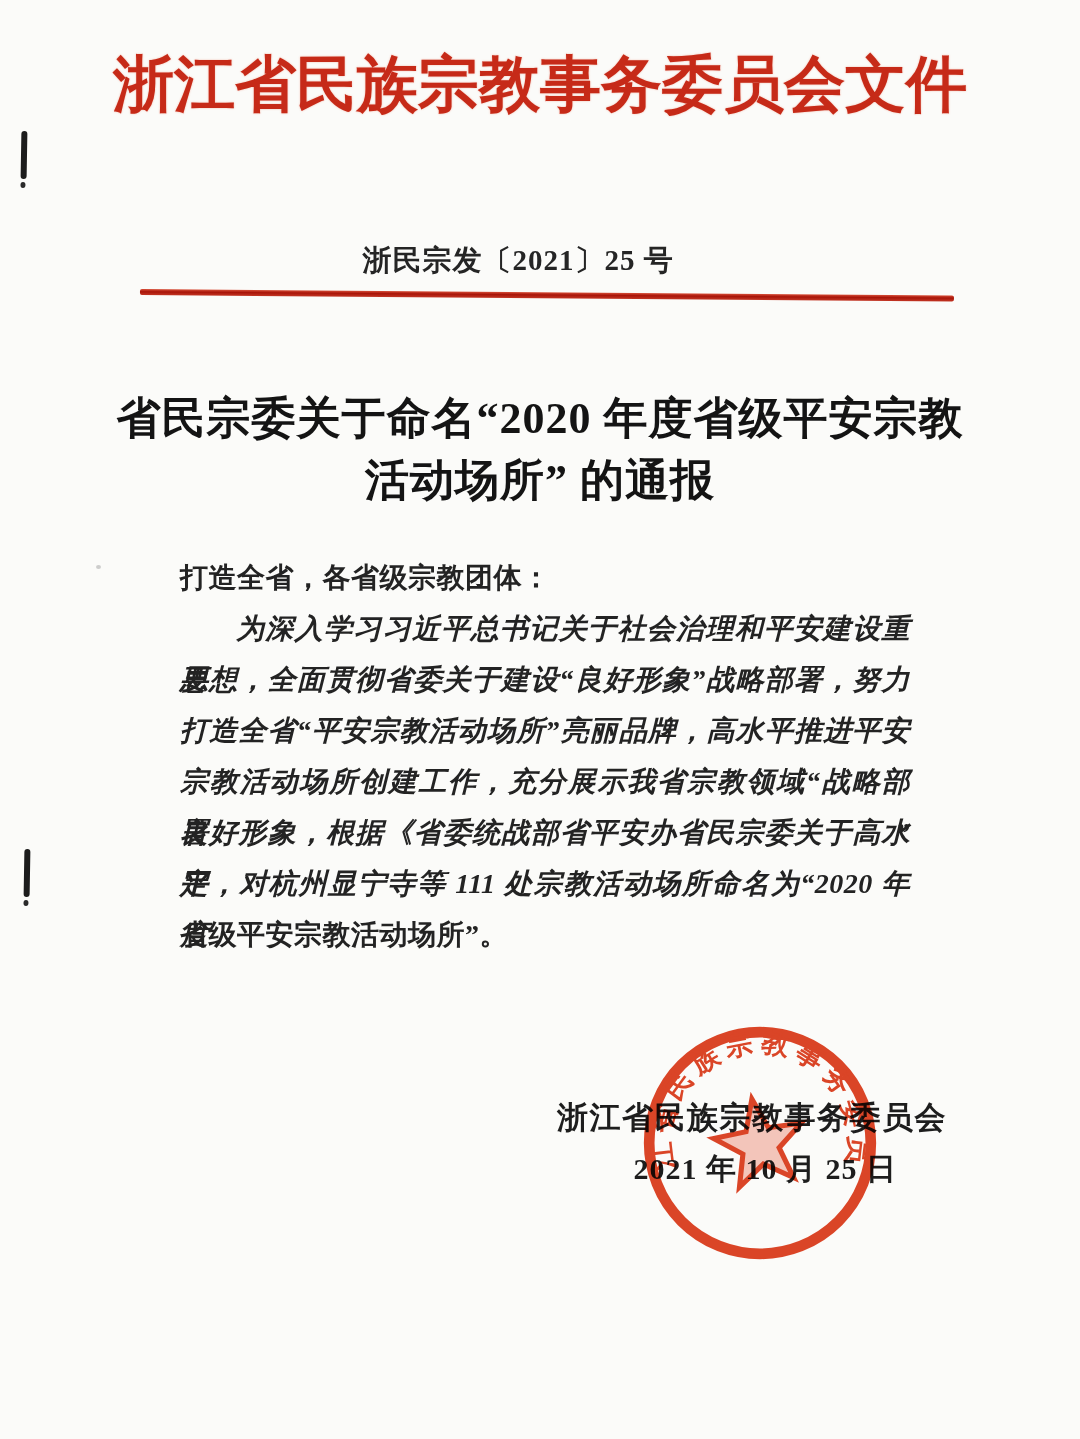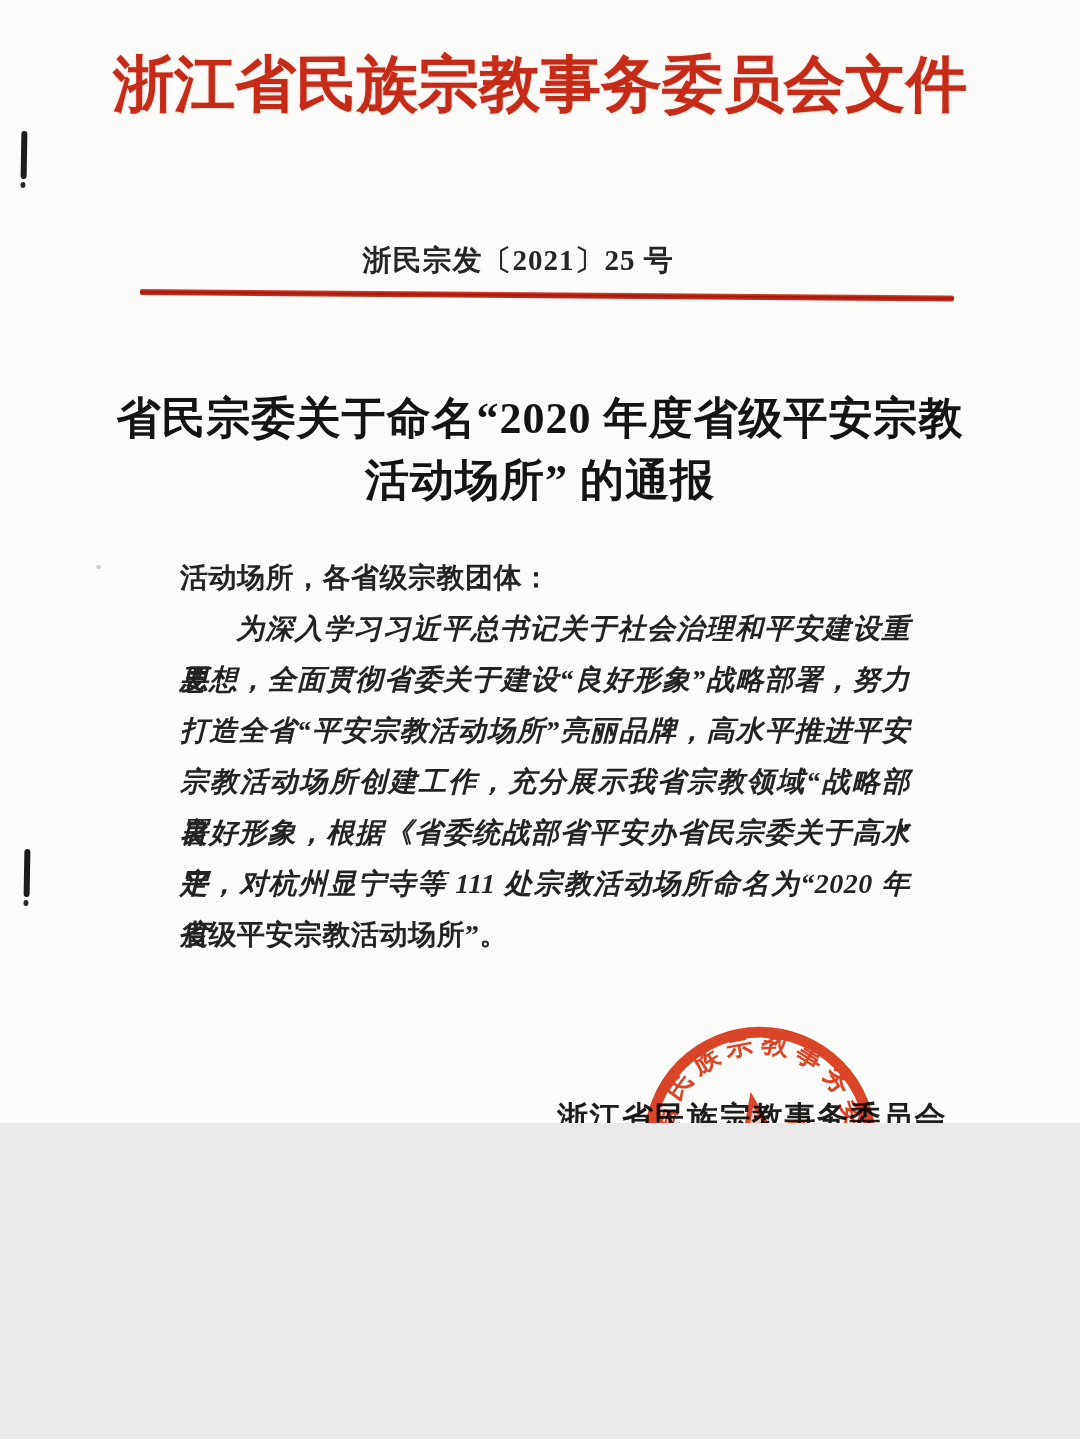--- a/index.html
+++ b/index.html
@@ -1,18 +1,18 @@
 <!DOCTYPE html>
 <html style="--header-red: #c62a18; --rule-red: #a81408; --seal-red: #dd3c1c; --text-black: #232323; --paper: #fbfbf9;"><head>
 <meta charset="utf-8">
 <style>
   html,body{margin:0;padding:0;background:#e9e9e9;}
   .page{
     position:relative;
-    width:1080px;height:1123px;
+    width:1080px;height:1439px;
     margin:0 auto;
     background:#fbfbf9;
     overflow:hidden;
     font-family:"Liberation Serif","DejaVu Serif",serif;
   }
   
   .header-title{
     position:absolute;top:44px;left:0;width:100%;
     text-align:center;
     font-size:61px;font-weight:700;
@@ -113,21 +113,21 @@
   <div class="doc-number">浙民宗发〔2021〕25 号</div>
 
   <div class="red-rule"></div>
 
   <div class="notice-title">
     <div>省民宗委关于命名“2020 年度省级平安宗教</div>
     <div>活动场所” 的通报</div>
   </div>
 
   <div class="body-block">
-    <div class="body-line">活动场所，各省级宗教团体：</div>
+    <div class="body-line">打造全省，各省级宗教团体：</div>
     <div class="body-line justify indent">为深入学习习近平总书记关于社会治理和平安建设重要</div>
     <div class="body-line justify">思想，全面贯彻省委关于建设“良好形象”战略部署，努力</div>
     <div class="body-line justify">打造全省“平安宗教活动场所”亮丽品牌，高水平推进平安</div>
     <div class="body-line justify">宗教活动场所创建工作，充分展示我省宗教领域“战略部署”</div>
     <div class="body-line justify">良好形象，根据《省委统战部省平安办省民宗委关于高水平</div>
     <div class="body-line justify">定，对杭州显宁寺等 111 处宗教活动场所命名为“2020 年度</div>
     <div class="body-line">省级平安宗教活动场所”。</div>
   </div>
 
   <div class="signature-org">浙江省民族宗教事务委员会</div>

